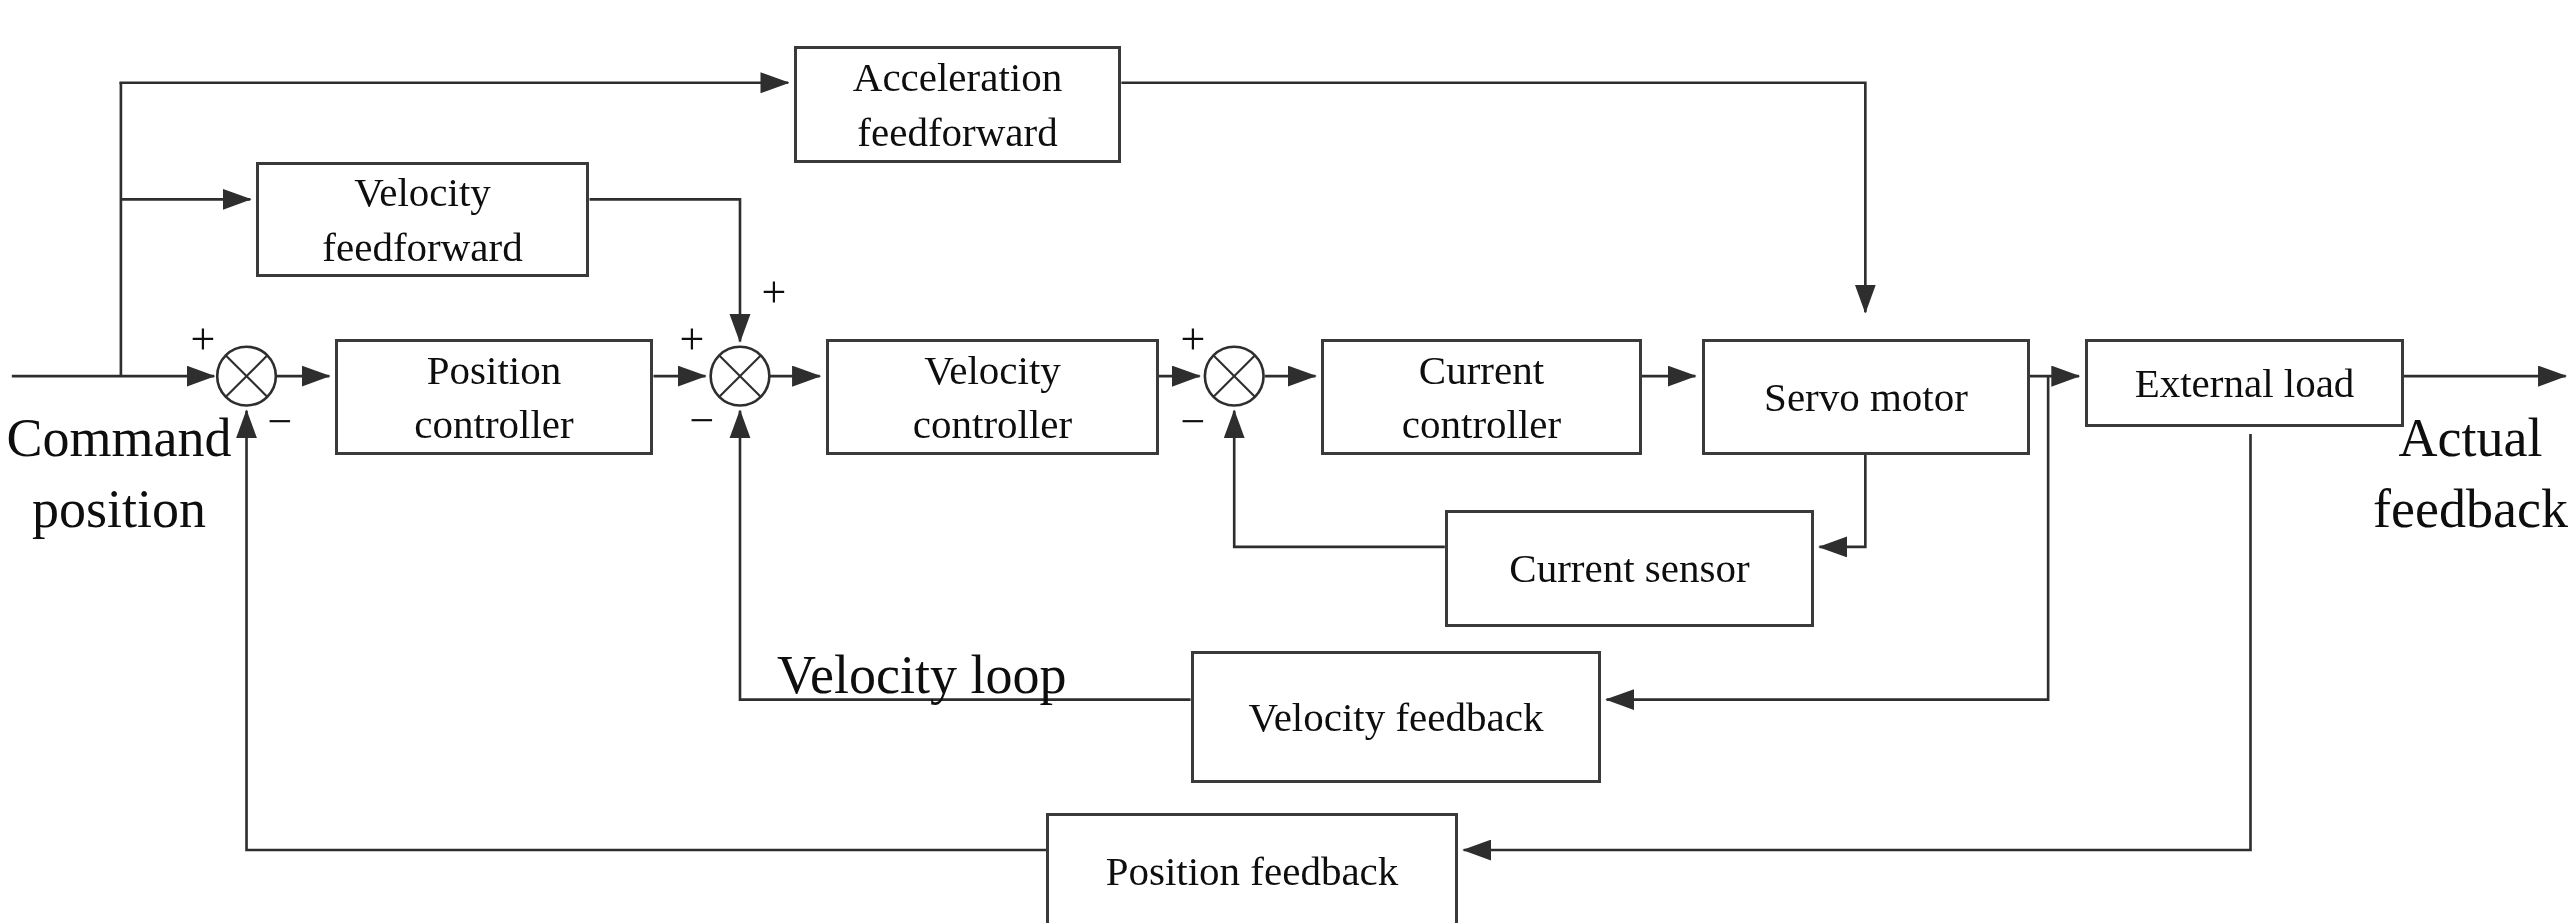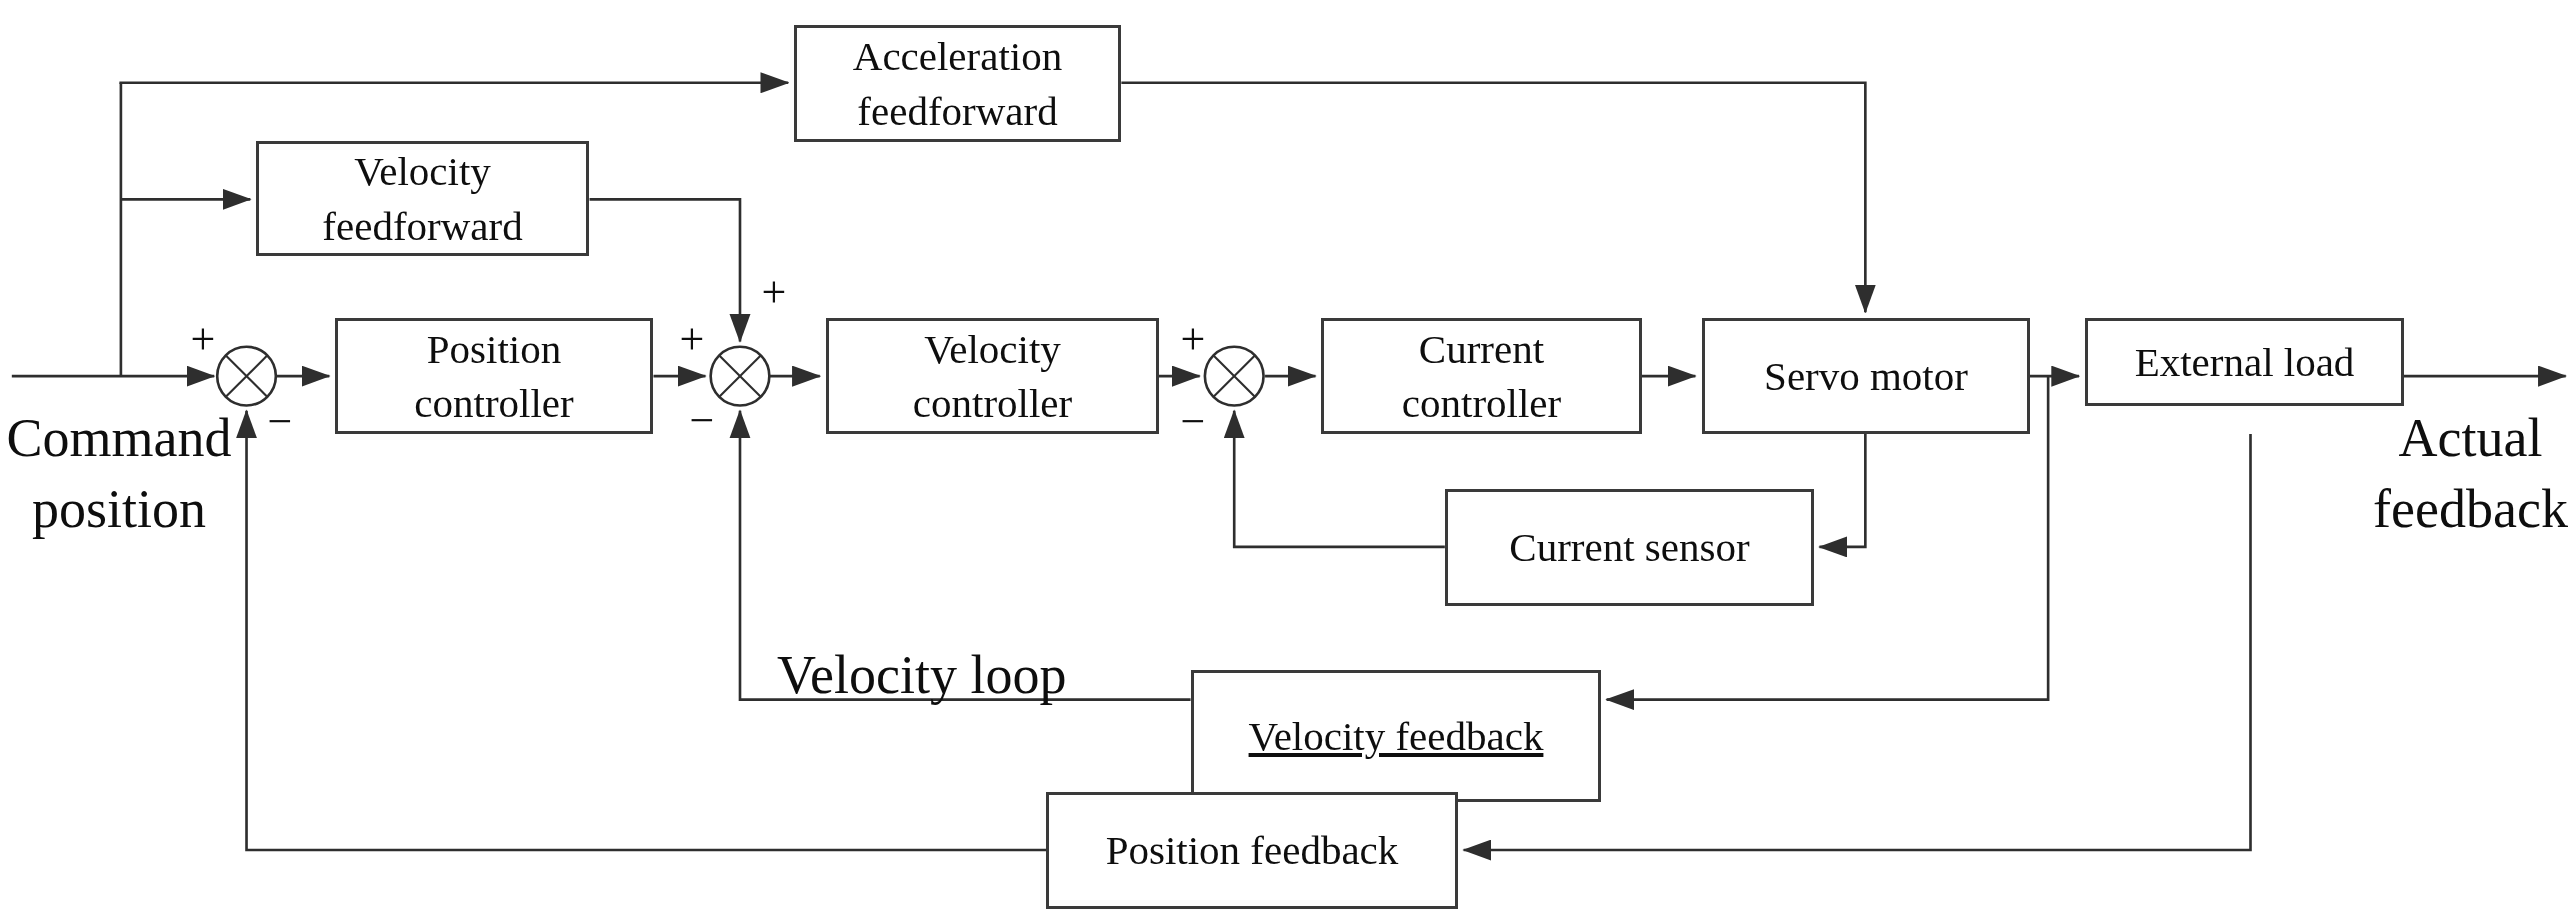--- a/index.html
+++ b/index.html
@@ -27,20 +27,21 @@
     box-sizing: border-box;
     border: 3px solid #3a3a3a;
     background: #ffffff;
     display: flex;
     align-items: center;
     justify-content: center;
     text-align: center;
     white-space: pre-line;
     font-size: 41px;
     line-height: 1.32;
+    margin-top: 21px;
   }
   .flabel {
     position: absolute;
     font-size: 54px;
     line-height: 1.32;
     white-space: pre-line;
   }
   .flabel.center { text-align: center; }
   .sign {
     position: absolute;
@@ -130,21 +131,21 @@
 
   <div class="block" style="left:1321px; top:318px; width:321px; height:116px;">Current
 controller</div>
 
   <div class="block" style="left:1702px; top:318px; width:328px; height:116px;">Servo motor</div>
 
   <div class="block" style="left:2085px; top:318px; width:319px; height:88px;">External load</div>
 
   <div class="block" style="left:1445px; top:489px; width:369px; height:117px;text-align:right;">Current sensor</div>
 
-  <div class="block" style="left:1191px; top:670px; width:410px; height:132px;text-decoration:underline;">Velocity feedback</div>
+  <div class="block" style="left:1191px; top:630px; width:410px; height:132px;">Velocity feedback</div>
 
   <div class="block" style="left:1046px; top:792px; width:412px; height:117px;">Position feedback</div>
 
   <div class="sign" style="left:203px; top:340px;">+</div>
   <div class="sign" style="left:280px; top:422px;">−</div>
 
   <div class="sign" style="left:692px; top:340px;">+</div>
   <div class="sign" style="left:774px; top:293px;">+</div>
   <div class="sign" style="left:702px; top:421px;">−</div>
 

